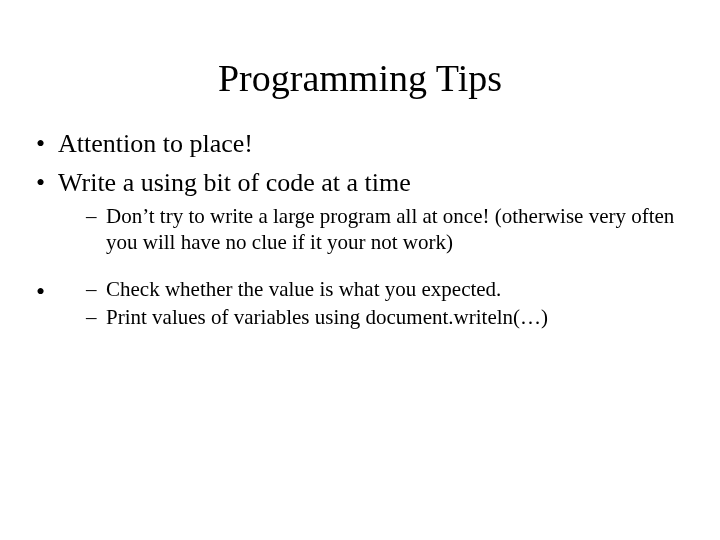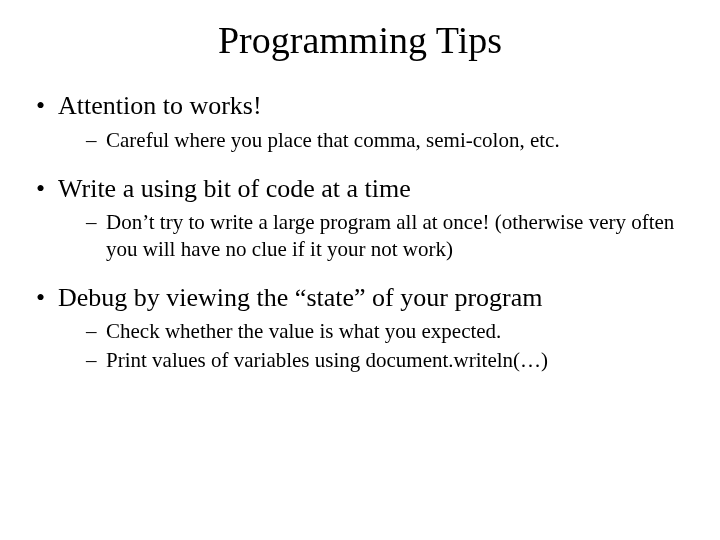--- a/index.html
+++ b/index.html
@@ -9,20 +9,21 @@
     height: 540px;
     background: #ffffff;
     font-family: "Times New Roman", Times, serif;
     color: #000000;
   }
   .slide {
     box-sizing: border-box;
     width: 720px;
     height: 412px;
     padding: 18px 30px 30px 30px;
+    margin-top: 38px;
   }
   .title {
     text-align: center;
     font-size: 38px;
     font-weight: 400;
     margin: 0 0 28px 0;
   }
   ul.level1 {
     list-style: none;
     margin: 0;
@@ -64,35 +65,31 @@
 </style>
 </head>
 <body>
 
 <div class="slide">
   <h1 class="title">Programming Tips</h1>
 
   <ul class="level1">
 
     <li>
-      <span>Attention to works!</span>
-      <ul class="level2">
-        <li>Careful where you place that comma, semi-colon, etc.</li>
-      </ul>
+      <span>Attention to place!</span>
     </li>
 
     <li>
       <span>Write a using bit of code at a time</span>
       <ul class="level2">
         <li>Don’t try to write a large program all at once! (otherwise very often you will have no clue if it your not work)</li>
       </ul>
     </li>
 
     <li>
-      <span>Debug by viewing the “state” of your program</span>
       <ul class="level2">
         <li>Check whether the value is what you expected.</li>
         <li>Print values of variables using document.writeln(…)</li>
       </ul>
     </li>
 
   </ul>
 </div>
 
 </body></html>

